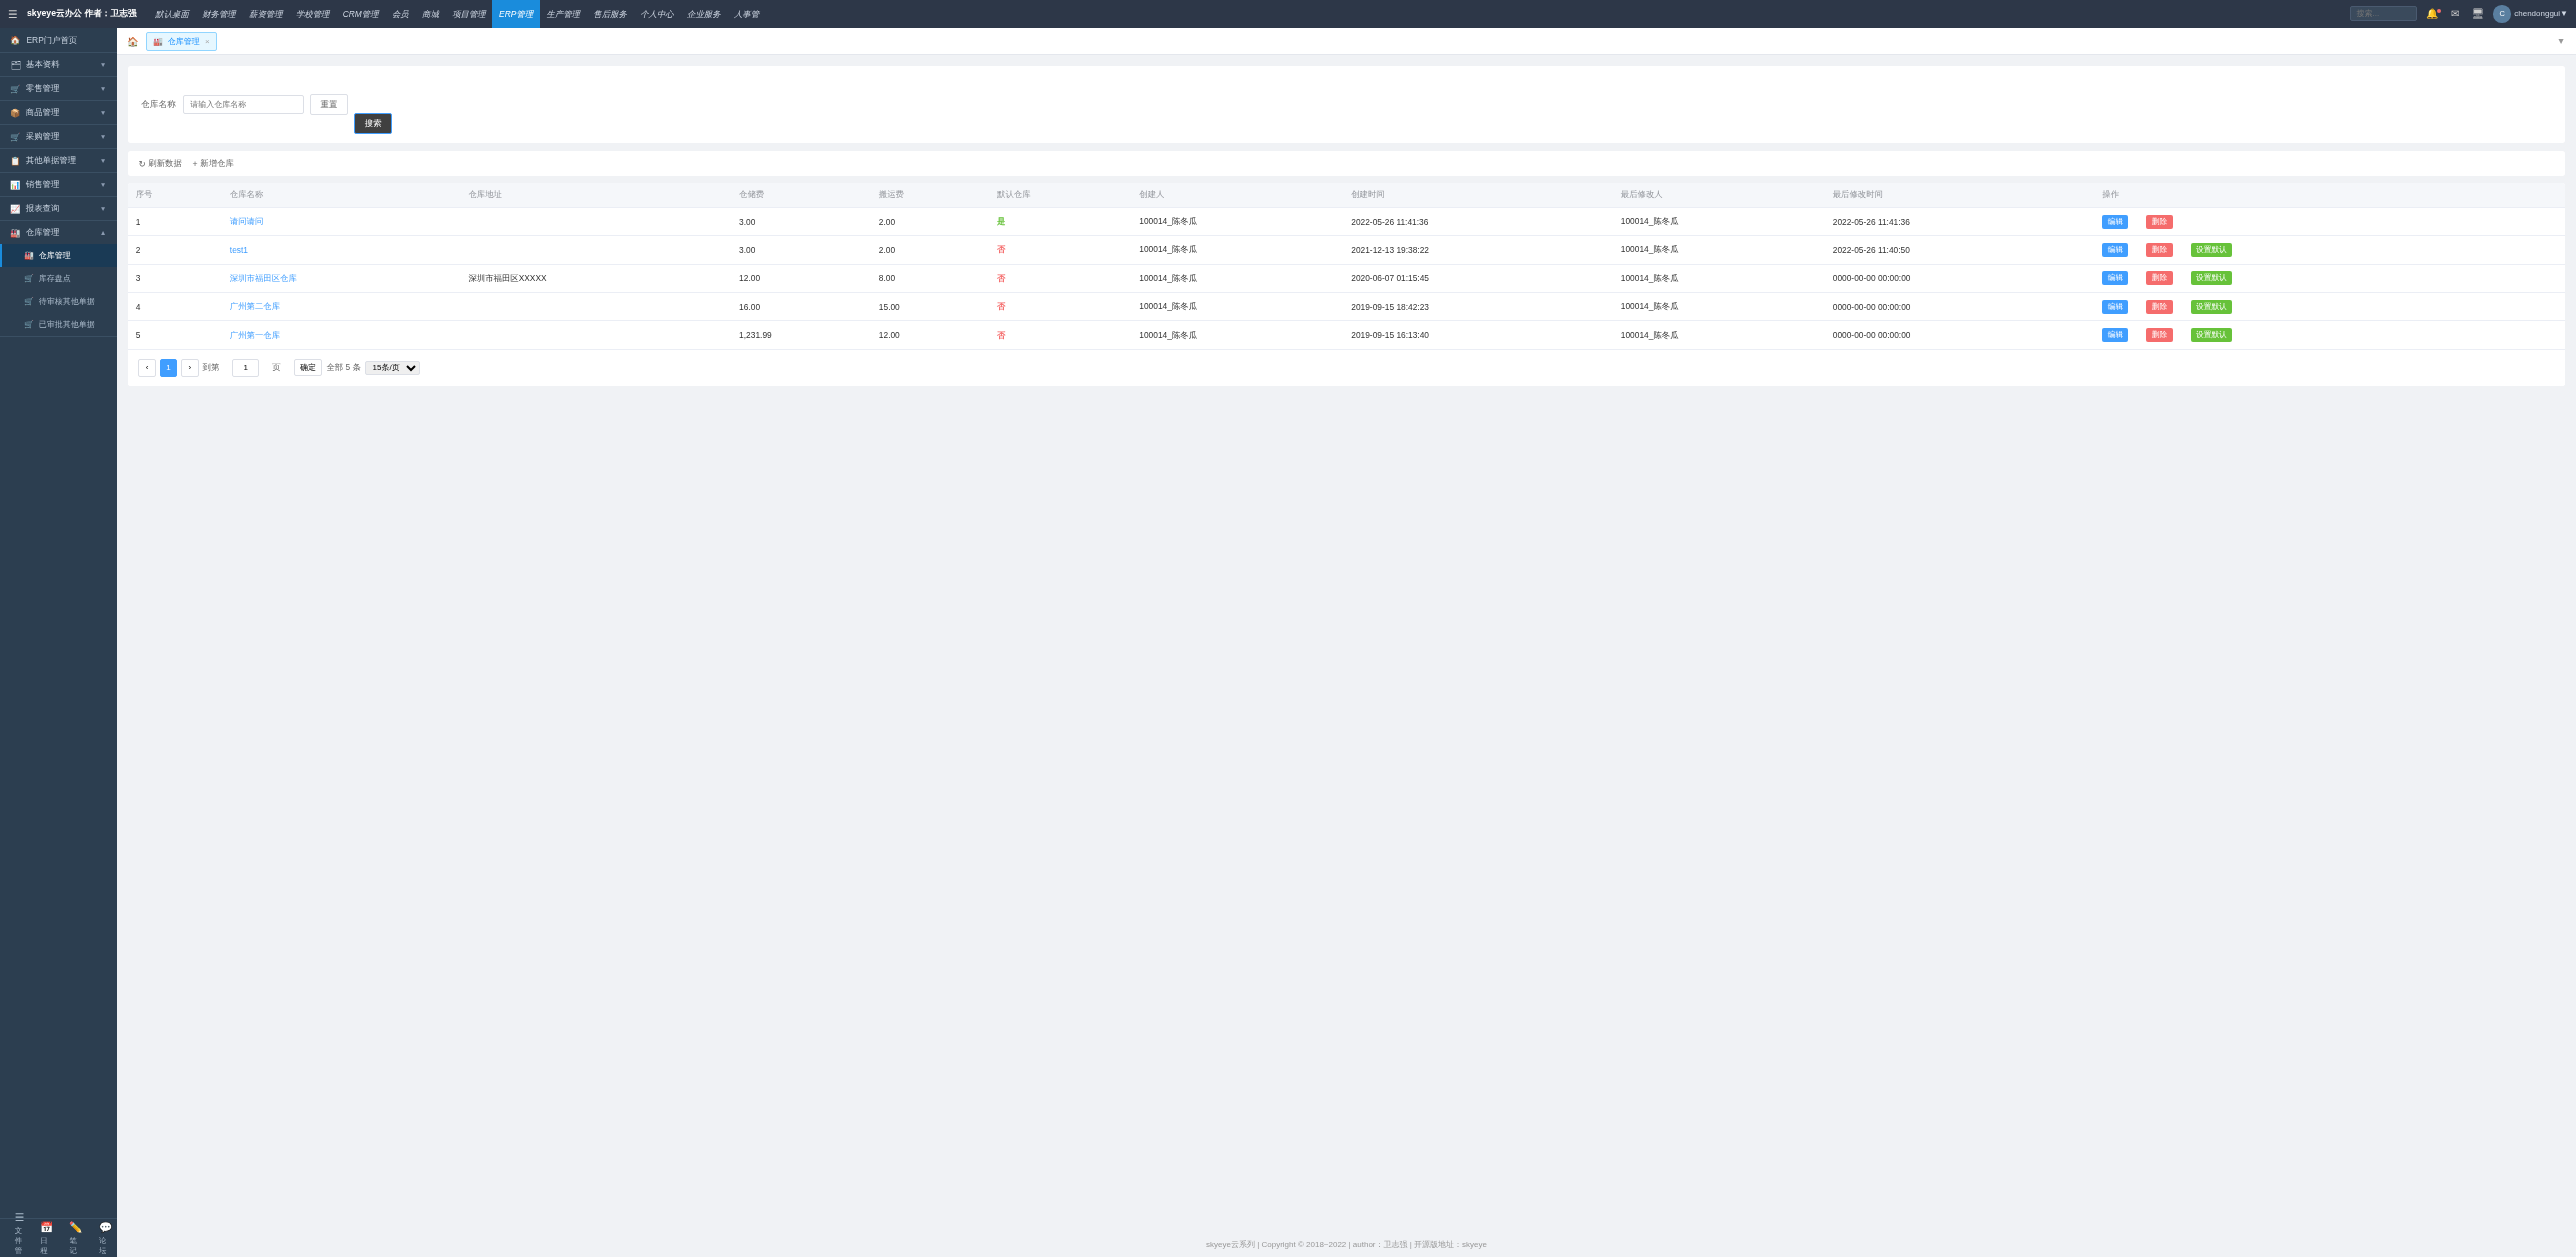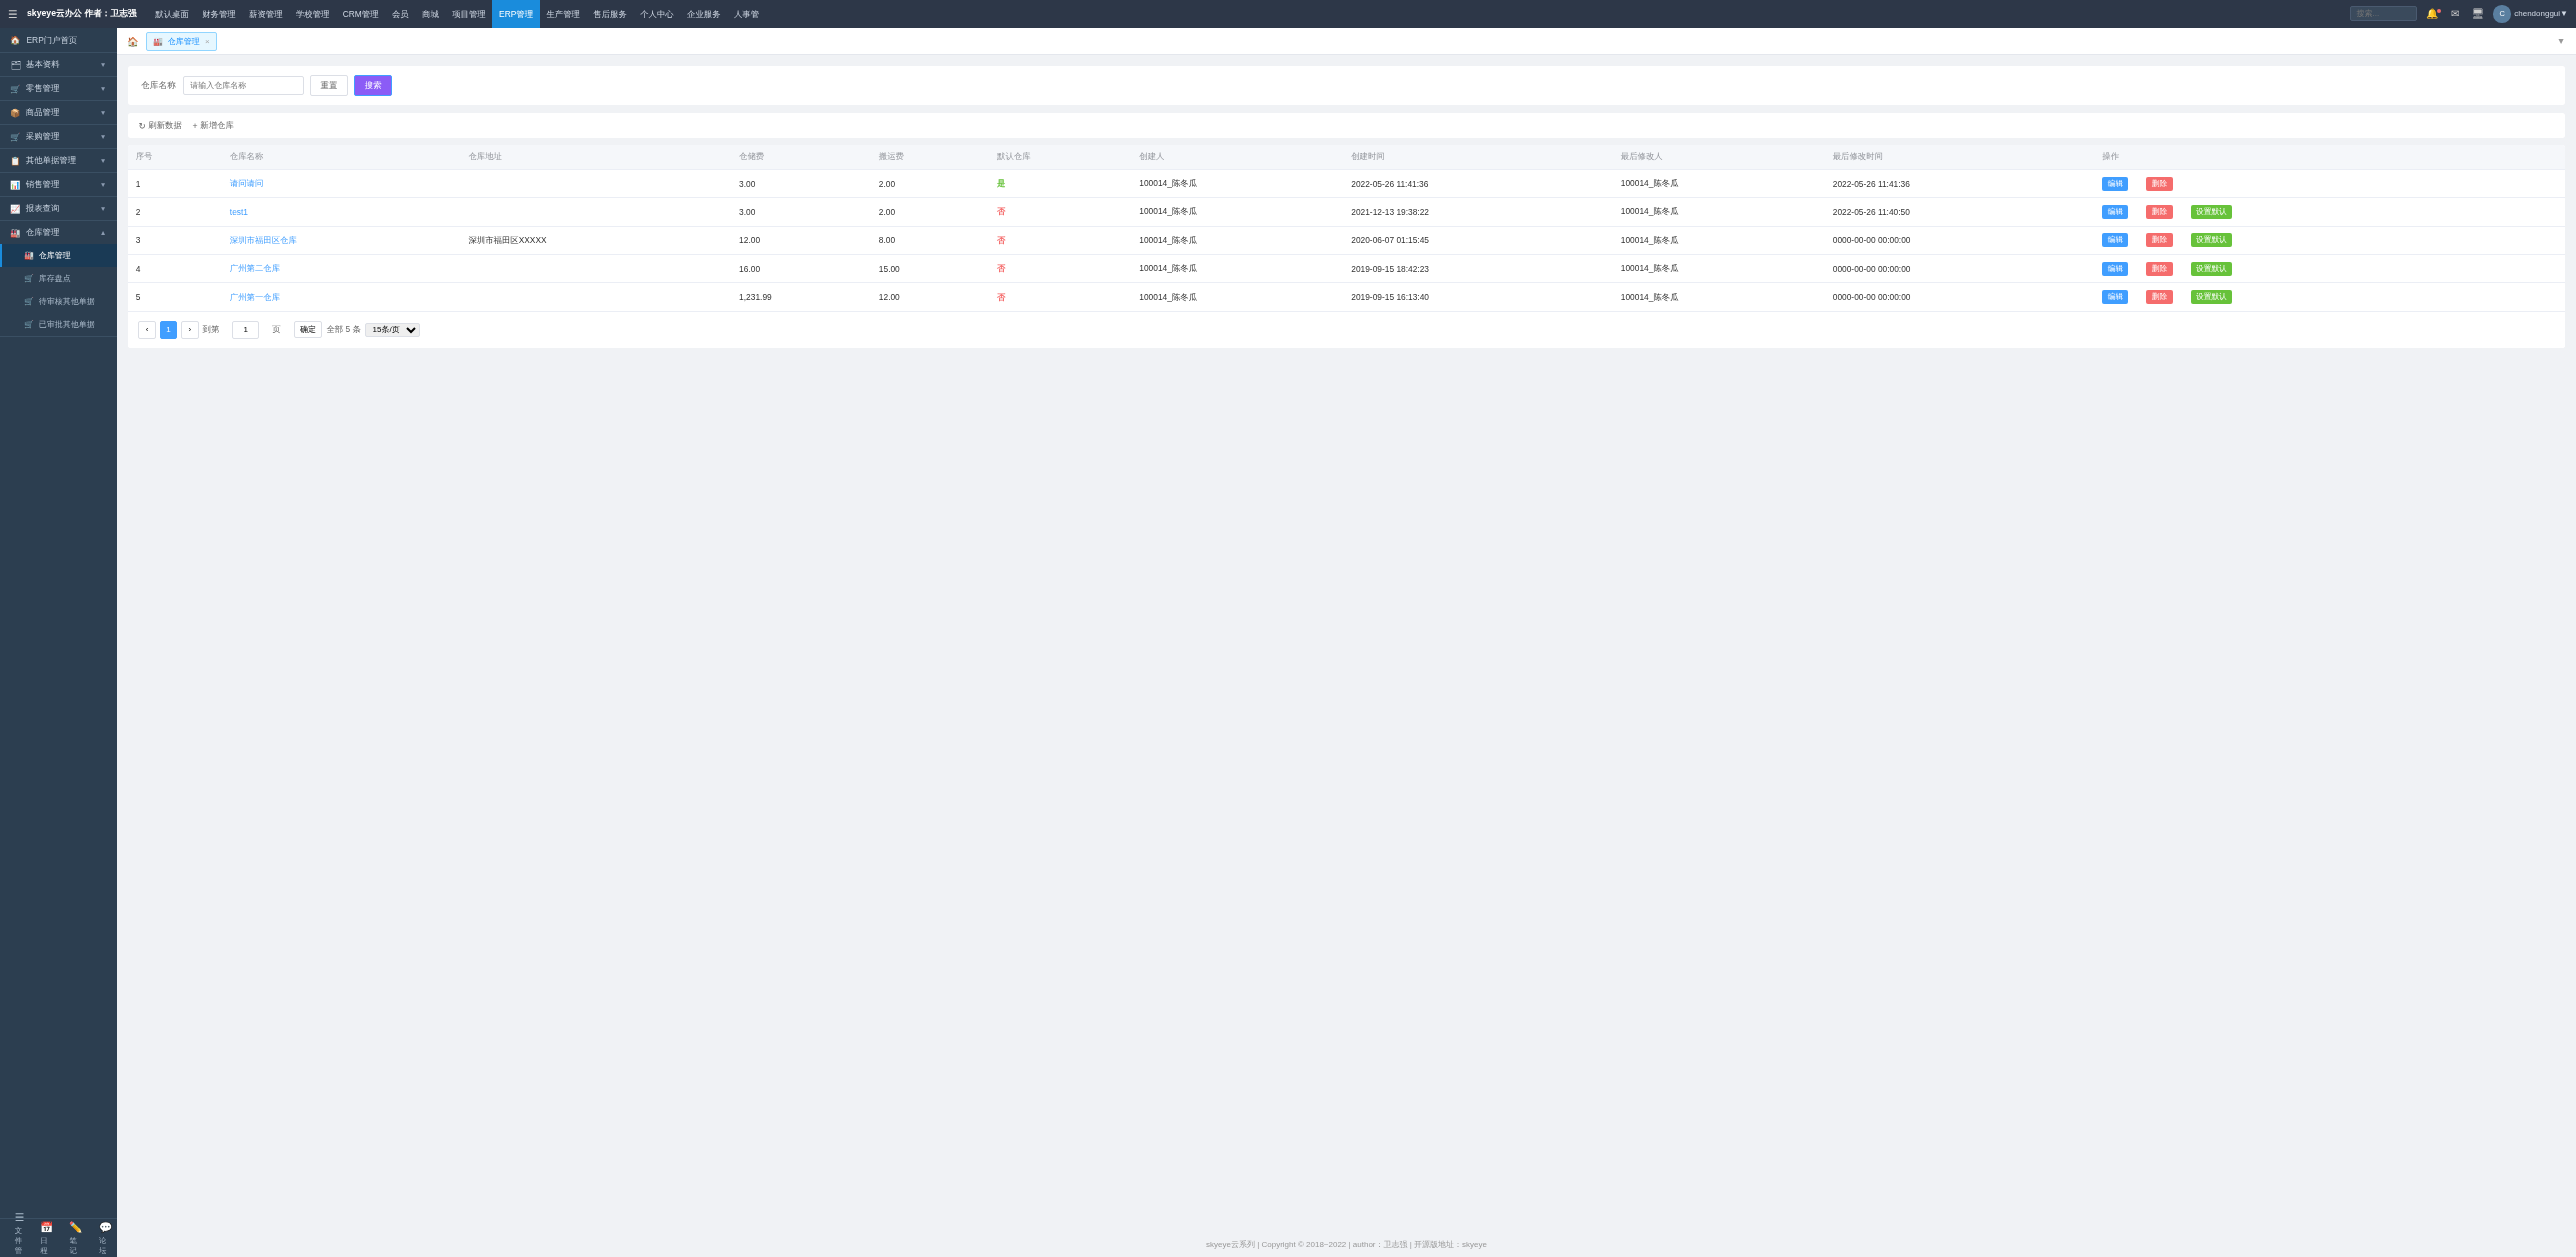--- a/index.html
+++ b/index.html
@@ -27,20 +27,21 @@
       color: #ccc;
       font-size: 10.7px;
       margin-right: 9.4px;
       cursor: pointer;
     }
     .top-nav .nav-items {
       display: flex;
       align-items: center;
       gap: 0;
       flex: 1;
+      font-style: italic;
     }
     .top-nav .nav-item {
       color: #d0d8e4;
       padding: 0 6.7px;
       height: 28px;
       display: flex;
       align-items: center;
       cursor: pointer;
       white-space: nowrap;
       font-size: 8.4px;
@@ -260,23 +261,24 @@
       border: 0.7px solid;
       cursor: pointer;
       font-size: 8.4px;
     }
     .btn-default {
       background: #fff;
       border-color: #dcdfe6;
       color: #666;
     }
     .btn-primary {
-      background: #8b5cf6;
+      background: #404040;
       border-color: #409eff;
       color: #fff;
+      margin-top: 38px;
     }
 
     
     .toolbar {
       background: #fff;
       padding: 6.7px 10.7px;
       border-radius: 2.7px;
       margin-bottom: 6.7px;
       display: flex;
       align-items: center;

